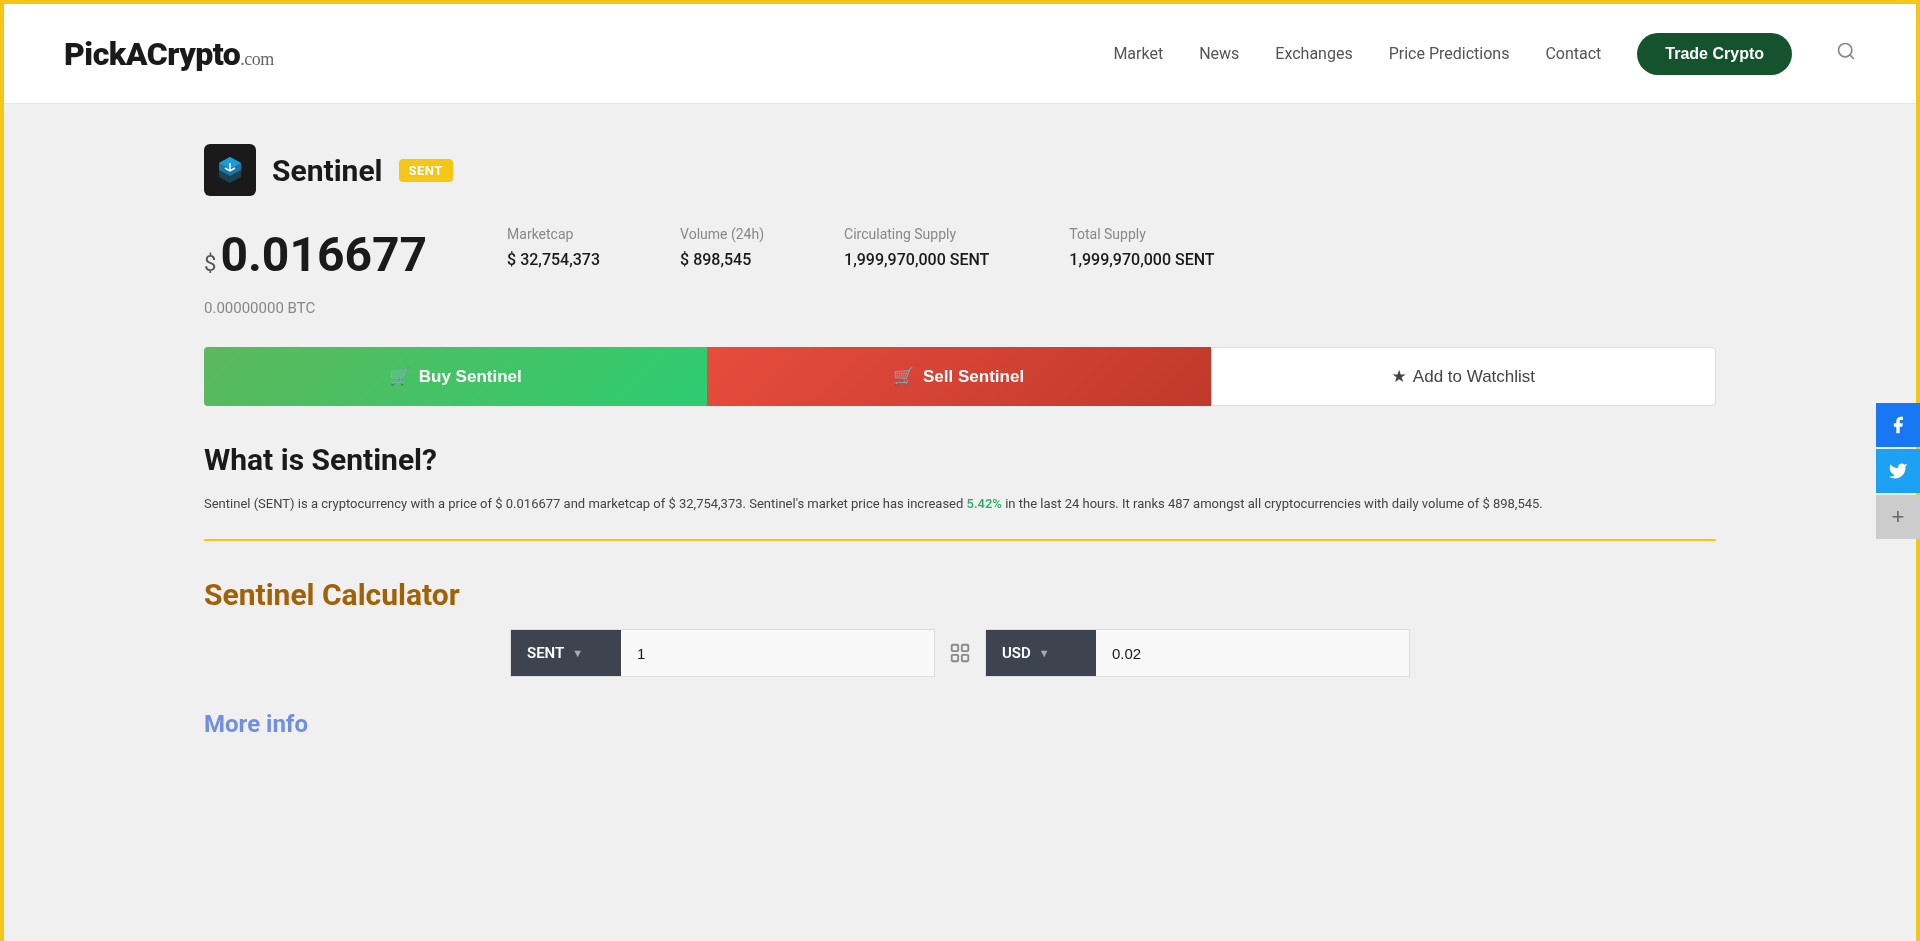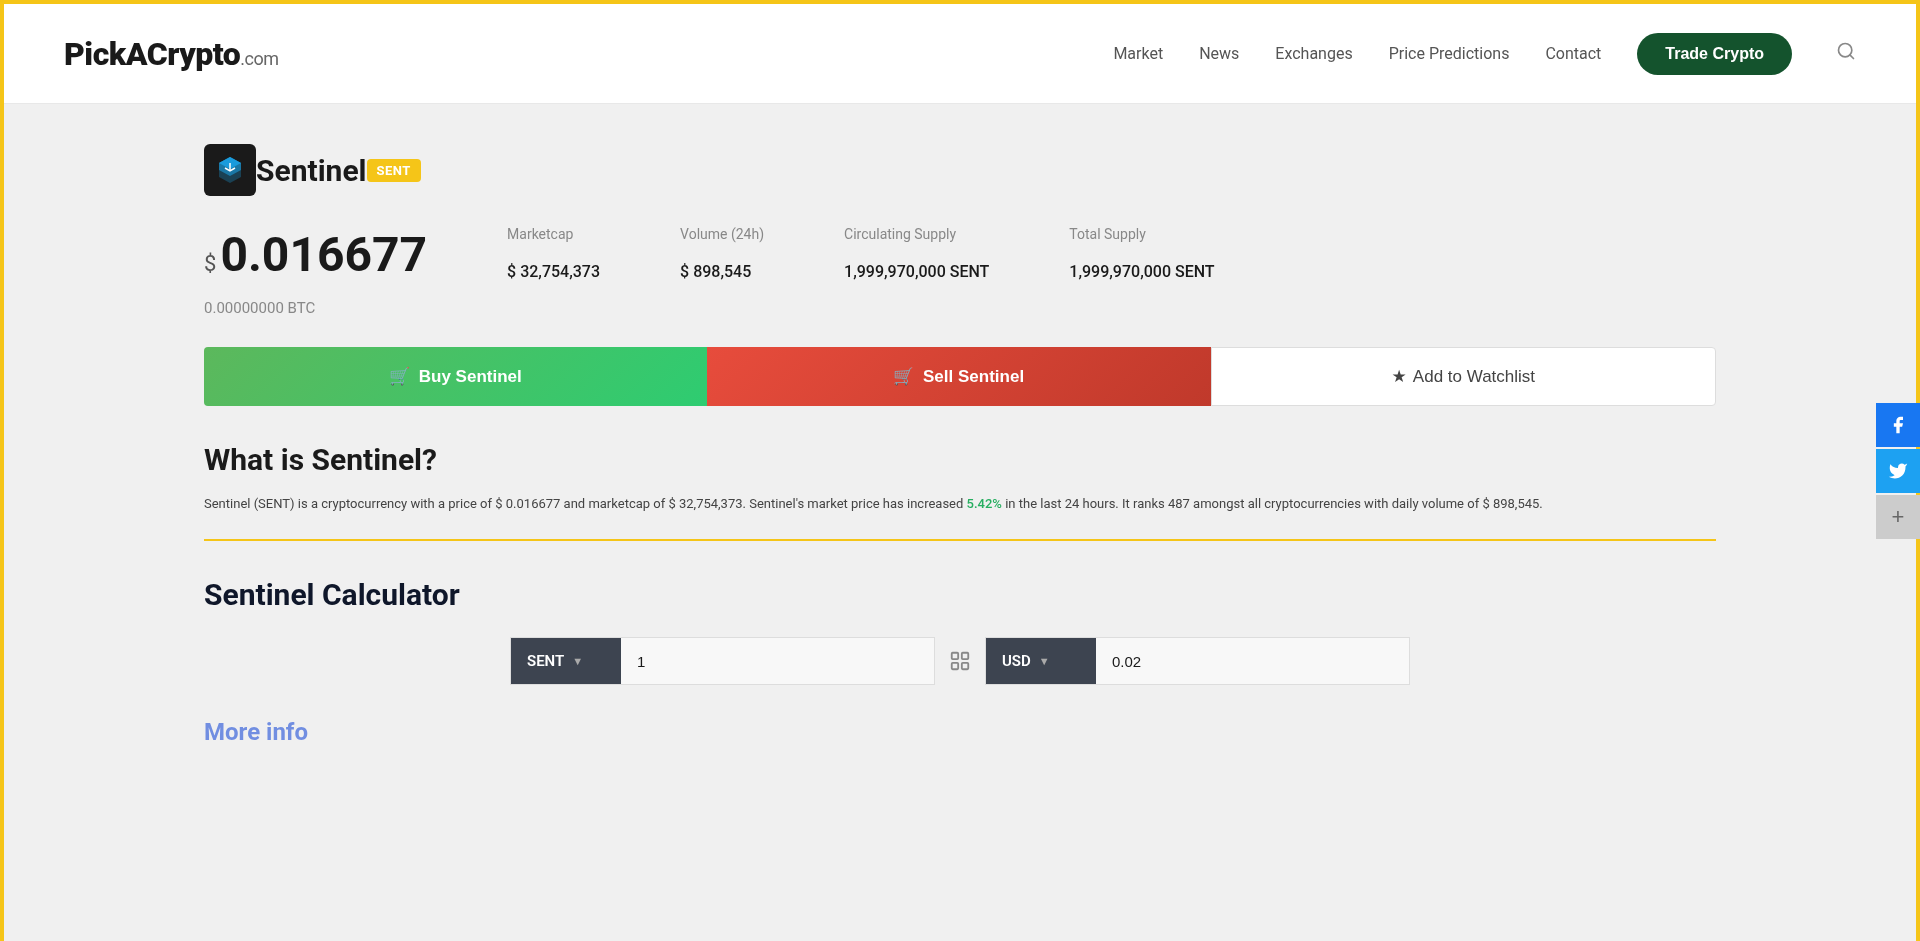--- a/index.html
+++ b/index.html
@@ -23,20 +23,21 @@
     .logo {
       font-size: 32px;
       font-weight: 900;
       color: #1a1a1a;
       letter-spacing: -0.5px;
     }
     .logo span.com {
       font-size: 18px;
       font-weight: 400;
       color: #666;
+      font-family: Liberation Serif, serif;
     }
     .nav {
       display: flex;
       align-items: center;
       gap: 36px;
       margin-left: 35px;
     }
     .nav a {
       text-decoration: none;
       color: #555;
@@ -64,20 +65,21 @@
     .main {
       background: #f0f0f0;
       padding: 40px 200px 40px 200px;
       min-height: 841px;
     }
 
     
     .coin-header {
       display: flex;
       align-items: center;
+      gap: 16px;
       margin-bottom: 30px;
       text-align: right;
     }
     .coin-logo {
       width: 52px;
       height: 52px;
       background: #1a1a1a;
       border-radius: 6px;
       display: flex;
       align-items: center;
@@ -134,21 +136,21 @@
       margin-top: 16px;
     }
 
     .stats-grid {
       display: flex;
       gap: 80px;
     }
     .stat-item {
       display: flex;
       flex-direction: column;
-      gap: 20px;
+      gap: 8px;
     }
     .stat-label {
       font-size: 14px;
       color: #888;
     }
     .stat-value {
       font-size: 16px;
       color: #1a1a1a;
       font-weight: 500;
     }
@@ -226,22 +228,22 @@
     .divider {
       border: none;
       border-top: 2px solid #f5c518;
       margin-bottom: 36px;
     }
 
     
     .calc-title {
       font-size: 30px;
       font-weight: 700;
-      color: #0f172a;
-      margin-bottom: 24px;
+      color: #a16207;
+      margin-bottom: 16px;
     }
     .calc-row {
       display: flex;
       align-items: center;
       gap: 0;
       max-width: 900px;
       margin: 0 auto;
     }
     .calc-input-group {
       display: flex;

